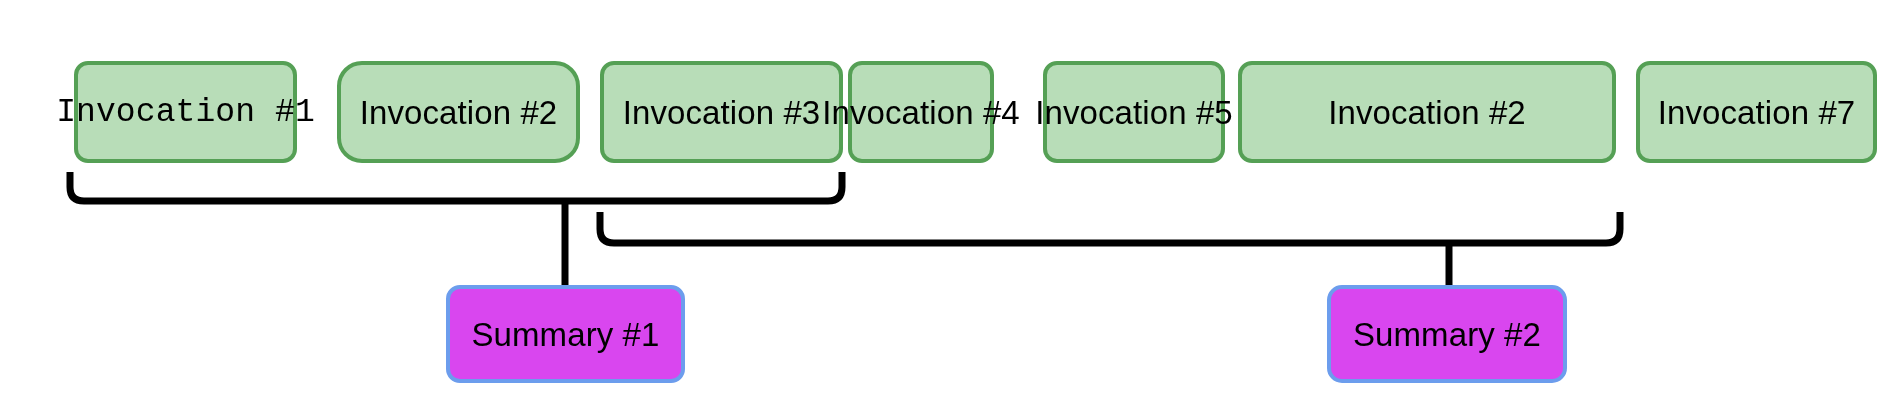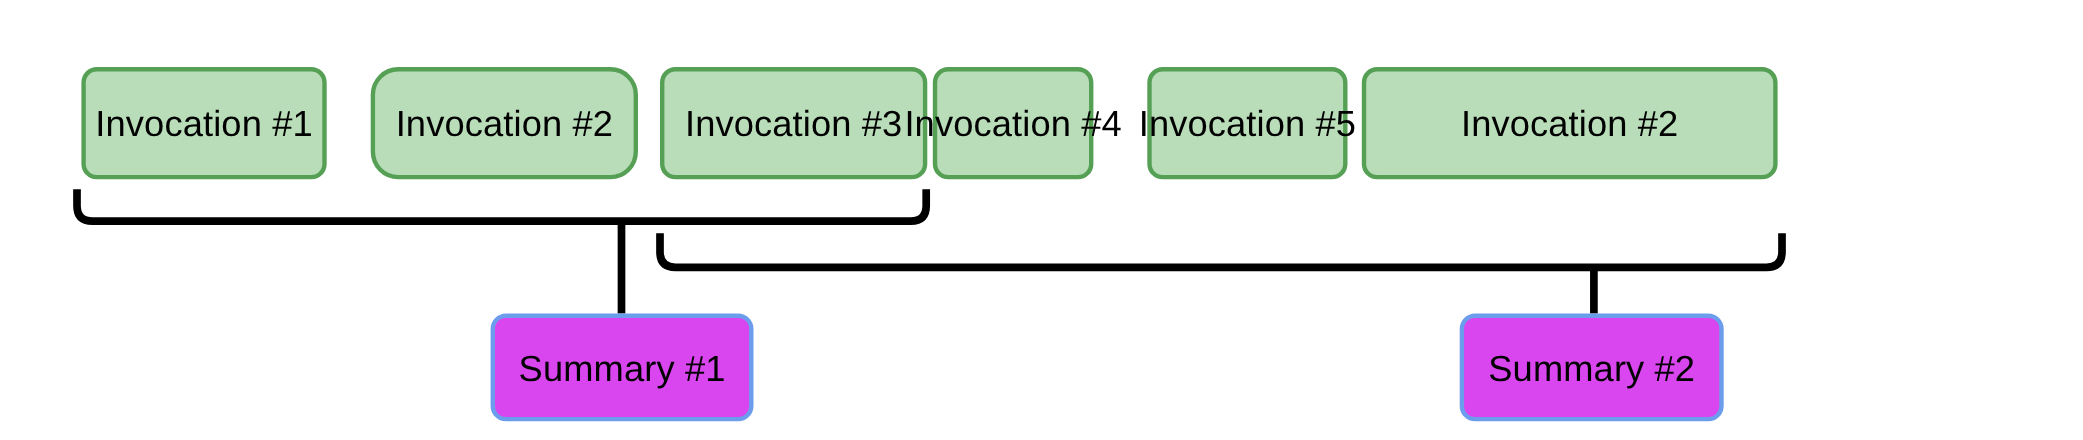--- a/index.html
+++ b/index.html
@@ -62,39 +62,42 @@
 
   <svg id="connectors" viewBox="0 0 1894 400" xmlns="http://www.w3.org/2000/svg">
 
     <path d="M 70 172 L 70 187 Q 70 201 84 201 L 828 201 Q 842 201 842 187 L 842 172" fill="none" stroke="#000000" stroke-width="7" stroke-linecap="butt"></path>
     <path d="M 565 201 L 565 285" fill="none" stroke="#000000" stroke-width="7" stroke-linecap="butt"></path>
 
     <path d="M 600 212 L 600 229 Q 600 243 614 243 L 1606 243 Q 1620 243 1620 229 L 1620 212" fill="none" stroke="#000000" stroke-width="7" stroke-linecap="butt"></path>
     <path d="M 1449 243 L 1449 285" fill="none" stroke="#000000" stroke-width="7" stroke-linecap="butt"></path>
   </svg>
 
-  <div class="node node-invocation" style="left:74px; width:223px;">
+  <div class="node node-invocation" style="left:74px; width:223px;font-family:Liberation Mono, monospace;">
     <span class="node-label">Invocation #1</span>
   </div>
   <div class="node node-invocation" style="left:337px; width:243px;border-radius:25px;">
     <span class="node-label">Invocation #2</span>
   </div>
   <div class="node node-invocation" style="left:600px; width:243px;">
     <span class="node-label">Invocation #3</span>
   </div>
   <div class="node node-invocation" style="left:848px; width:146px;">
     <span class="node-label">Invocation #4</span>
   </div>
   <div class="node node-invocation" style="left:1043px; width:182px;">
     <span class="node-label">Invocation #5</span>
   </div>
   <div class="node node-invocation" style="left:1238px; width:378px;">
     <span class="node-label">Invocation #2</span>
   </div>
+  <div class="node node-invocation" style="left:1636px; width:241px;">
+    <span class="node-label">Invocation #7</span>
+  </div>
 
   <div class="node node-summary" style="left:446px; width:239px;">
     <span class="node-label">Summary #1</span>
   </div>
-  <div class="node node-summary" style="left:1327px; width:240px;">
+  <div class="node node-summary" style="left:1327px; width:240px;border-radius:15px;">
     <span class="node-label">Summary #2</span>
   </div>
 
 </div>
 
 </body></html>

